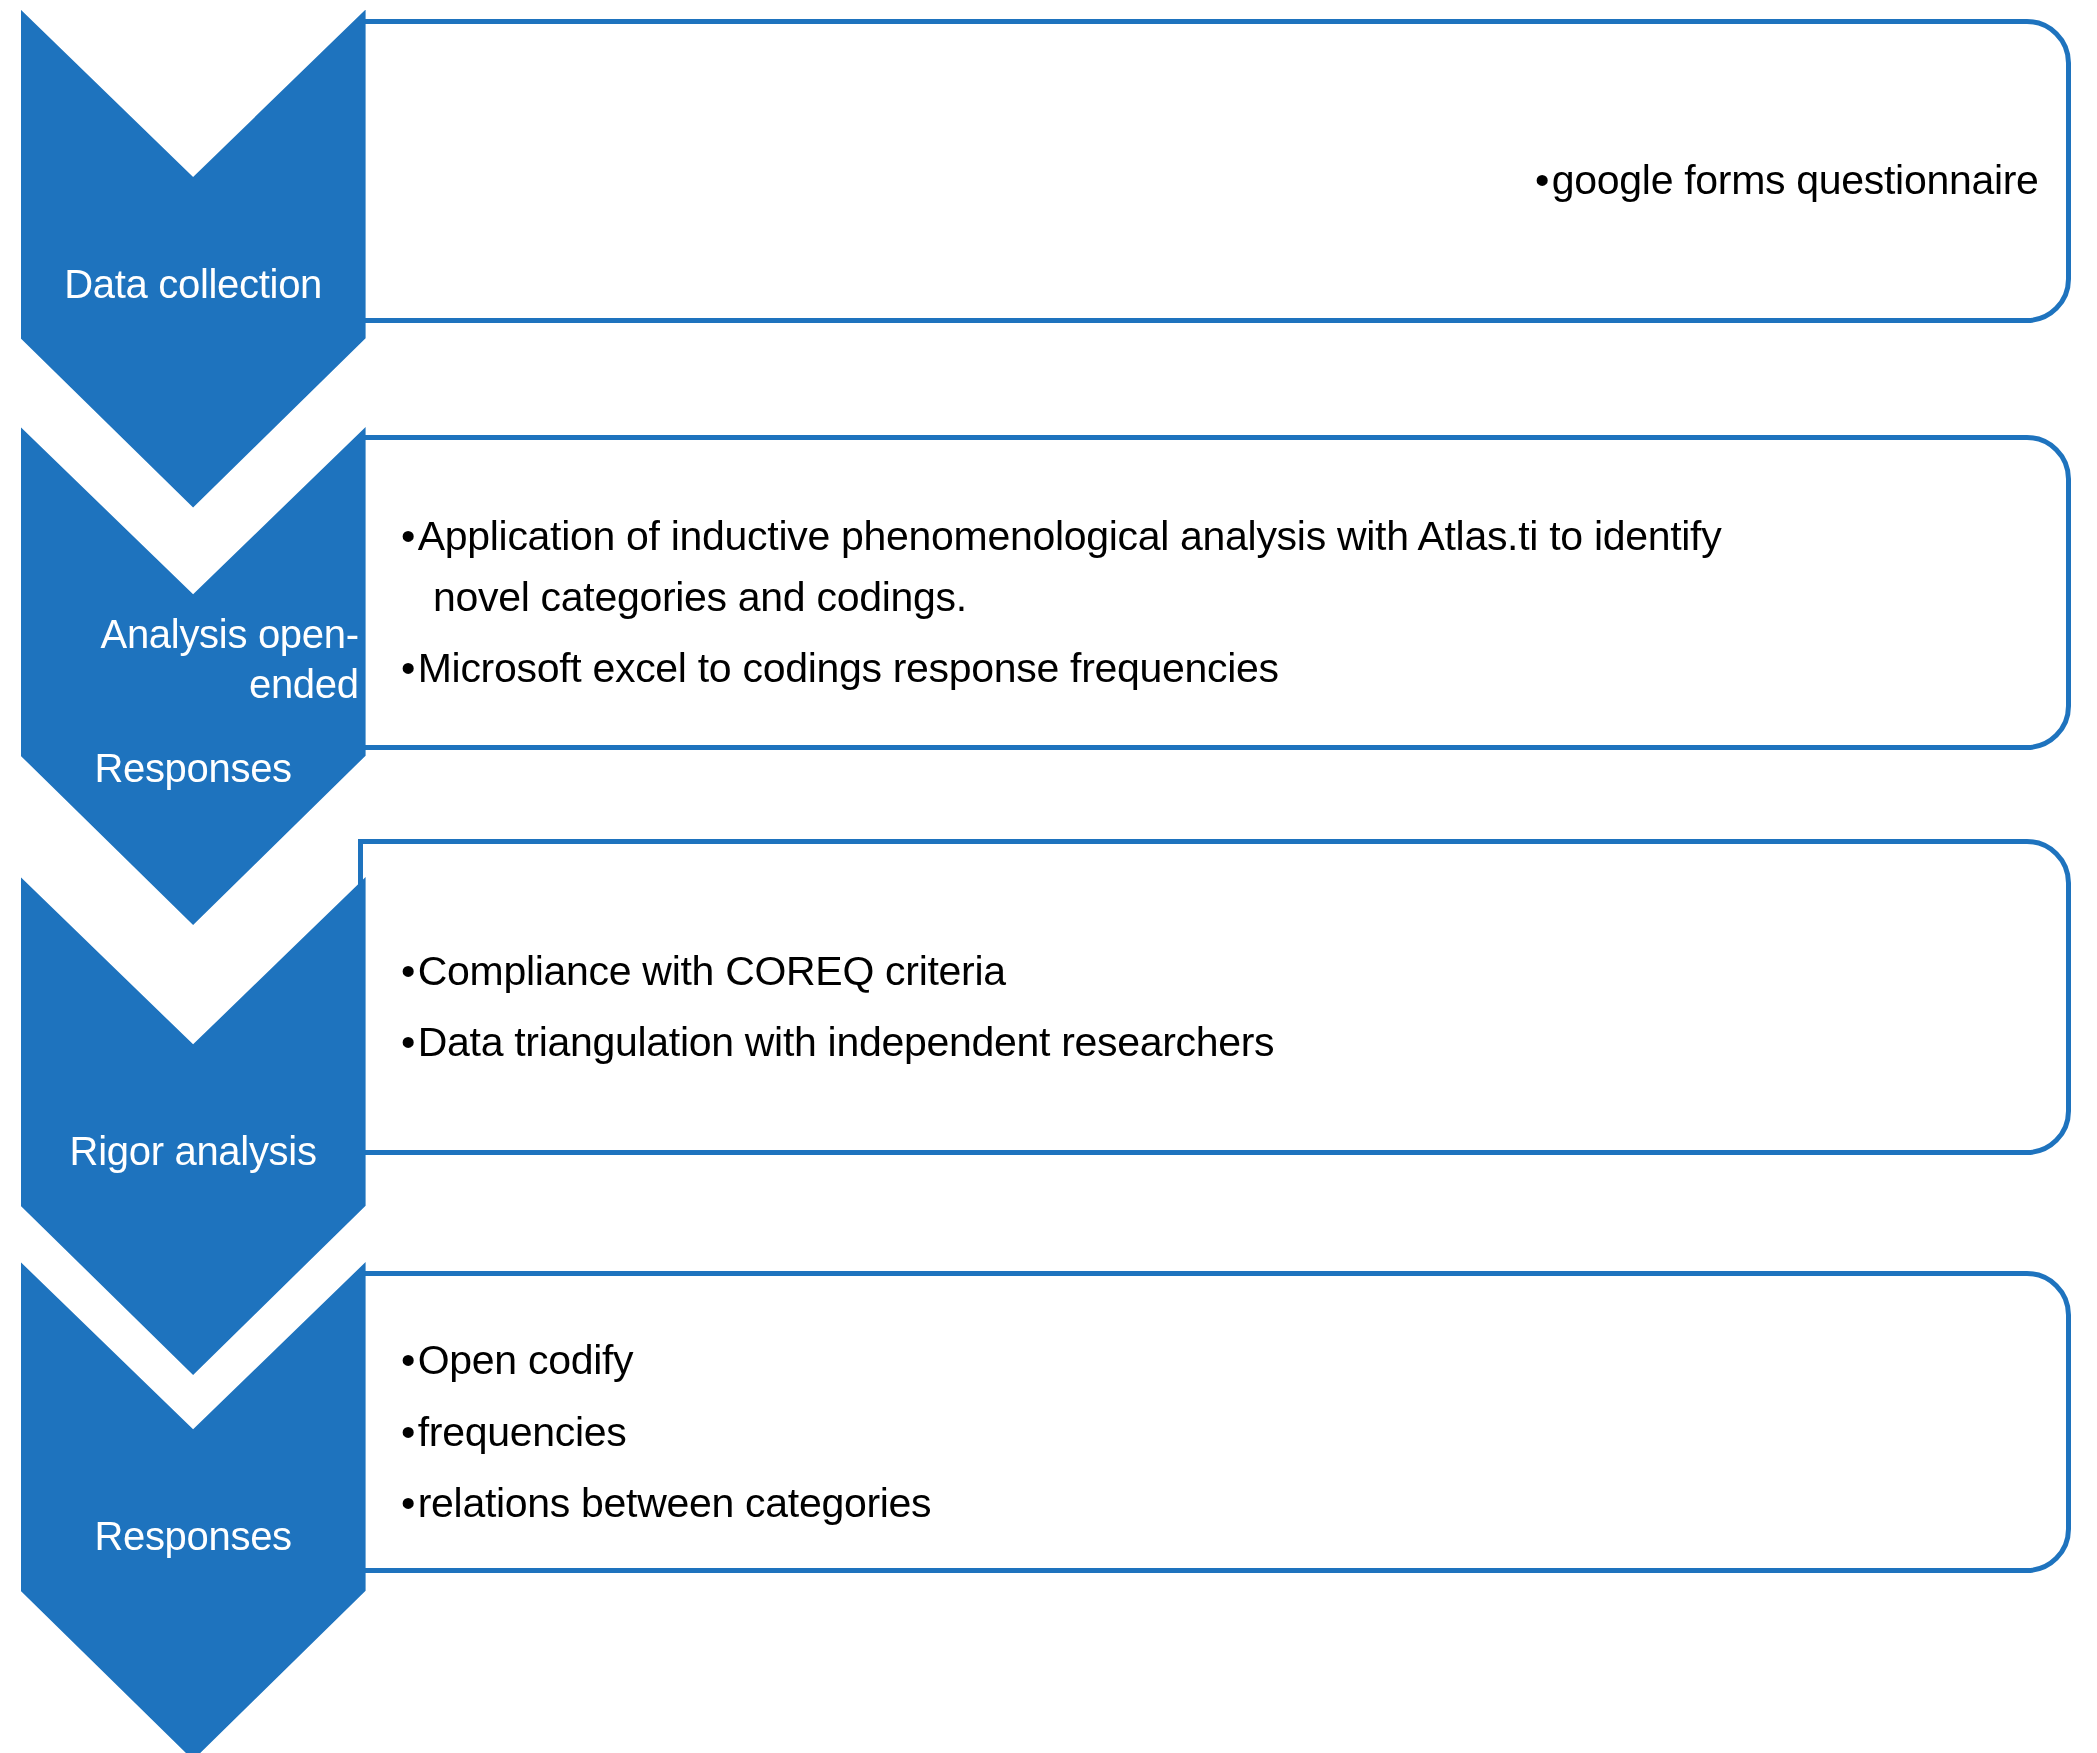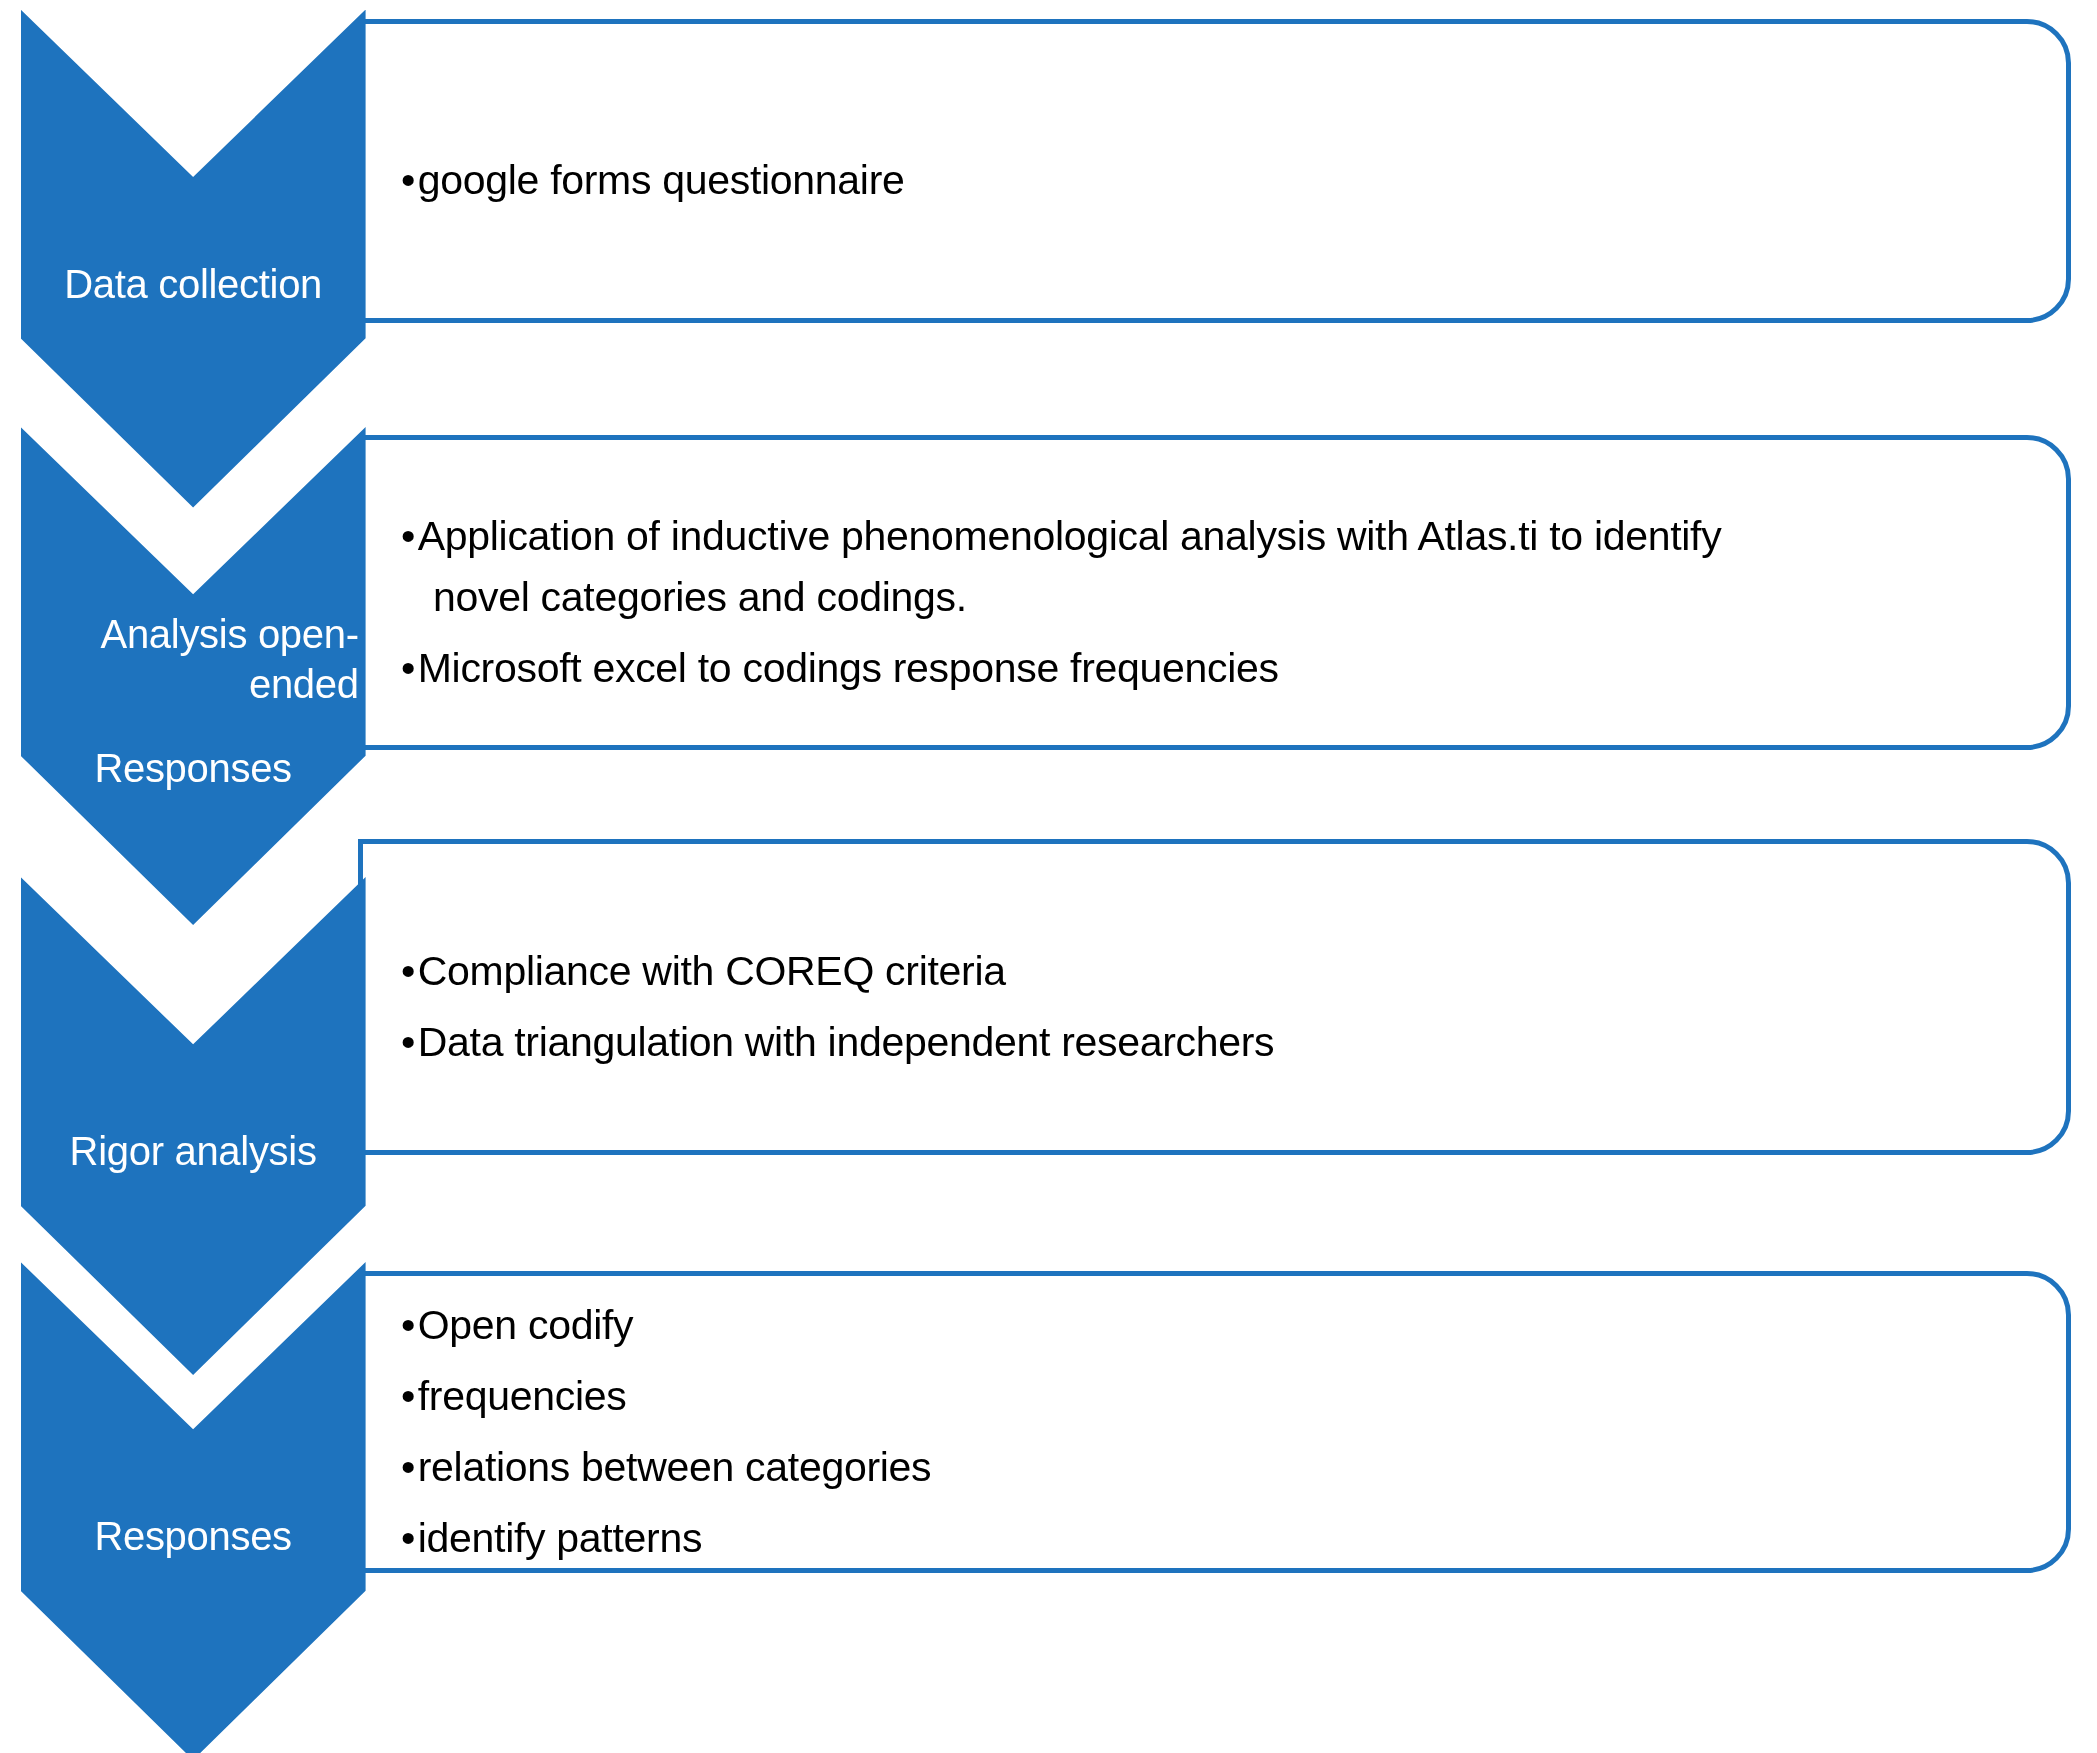--- a/index.html
+++ b/index.html
@@ -23,21 +23,21 @@
     width: 1713px;
     background: #ffffff;
     border: 5.5px solid #1E73BE;
     border-radius: 0 44px 44px 0;
     box-sizing: border-box;
     z-index: 1;
     display: flex;
     flex-direction: column;
     justify-content: center;
   }
-  .b0 { top: 18.5px;   height: 304px; }
+  .b0 { top: 18.5px;   height: 304px; align-items: flex-end; }
   .b1 { top: 435px;  height: 315px; }
   .b2 { top: 839px; height: 316px; }
   .b3 { top: 1271px; height: 302px; }
 
   .bullets {
     list-style: none;
     margin: 0;
     padding: 27.4px 27.4px 6.9px 38px;
     color: #000000;
     font-size: 41px;
@@ -117,21 +117,20 @@
       <li>Compliance with COREQ criteria</li>
       <li>Data triangulation with independent researchers</li>
     </ul>
   </div>
 
   <div class="box b3">
     <ul class="bullets">
       <li>Open codify</li>
       <li>frequencies</li>
       <li>relations between categories</li>
-      <li>identify patterns</li>
     </ul>
   </div>
 
   <div class="chevron c0">
     <div class="chevlabel">
       <p>Data collection</p>
     </div>
   </div>
 
   <div class="chevron c1">

